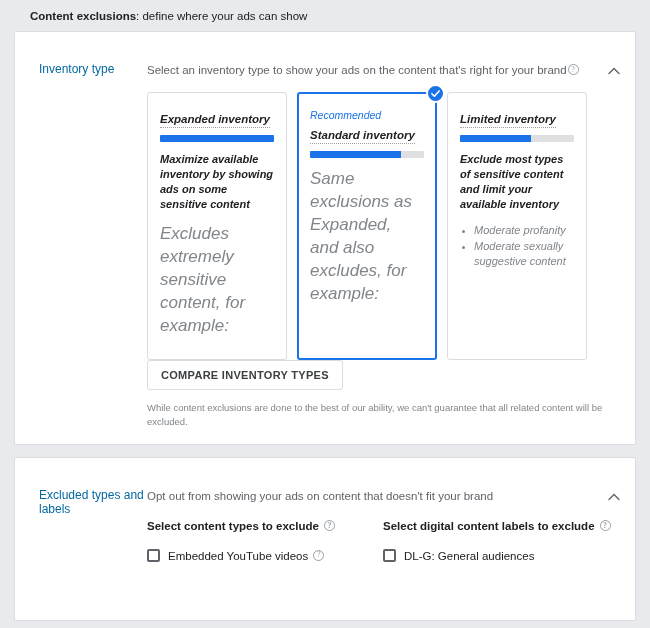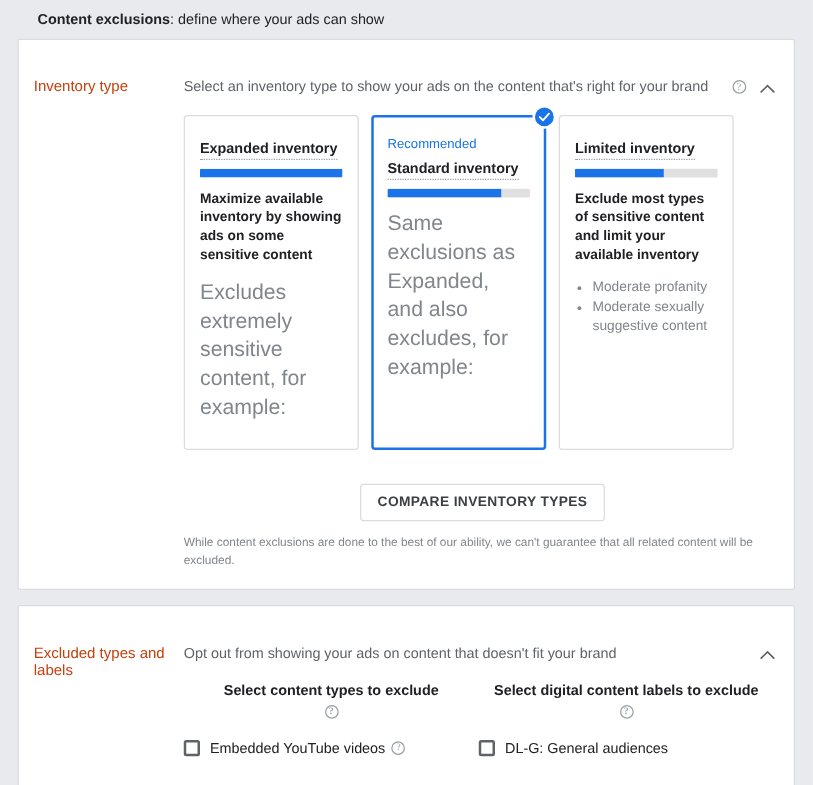--- a/index.html
+++ b/index.html
@@ -30,38 +30,38 @@
   .panel {
     background: #fff;
     border: 1px solid #dadce0;
     border-radius: 2px;
   }
   .panel + .panel { margin-top: 12px; }
   .panel-row { display: flex; padding: 14px 0 0 0; }
   .panel-label {
     width: 132px;
     flex: 0 0 132px;
-    padding-left: 12px;
+    padding-left: 24px;
     font-size: 12px;
-    color: #c2410c;
+    color: #0369a1;
     padding-top: 16px;
   }
   .panel-body { flex: 1; padding-right: 10px; position: relative; }
   .chev {
     position: absolute; top: 12px; right: 8px;
     width: 26px; height: 26px;
     display: flex; align-items: center; justify-content: center;
     cursor: pointer;
   }
   .chev svg { display: block; }
   .panel-desc {
     font-size: 11.5px;
     color: #5f6368;
     padding-top: 18px;
-    display: flex; gap: 19px;
+    display: flex; gap: 1px;
   }
   
   .help {
     display: inline-flex; align-items: center; justify-content: center;
     width: 11px; height: 11px;
     border: 1px solid #9aa0a6;
     border-radius: 50%;
     font-size: 8px; line-height: 1;
     color: #9aa0a6;
     font-family: "Liberation Serif", serif;
@@ -78,20 +78,21 @@
   .card {
     width: 140px;
     flex: 0 0 140px;
     border: 1px solid #dadce0;
     border-radius: 3px;
     padding: 16px 12px 14px 12px;
     position: relative;
     min-height: 230px;
     cursor: pointer;
     background: #fff;
+    font-style: italic;
   }
   .card.selected {
     border: 2px solid #1a73e8;
     padding: 15px 11px 13px 11px;
   }
   .card-check {
     position: absolute;
     top: -10px; right: -10px;
     width: 19px; height: 19px;
     border-radius: 50%;
@@ -137,22 +138,22 @@
   .card-list {
     margin: 0; padding-left: 14px;
     font-size: 11px;
     color: #80868b;
     line-height: 1.35;
   }
   .card-list li { margin-bottom: 1px; }
   .card-list li::marker { font-size: 9px; }
   
   .compare-wrap {
-    display: flex; justify-content: center;
-    margin-top: 27px;
+    display: flex; 
+    margin-top: 0;
   }
   .compare-btn {
     border: 1px solid #dadce0;
     background: #fff;
     border-radius: 3px;
     font-size: 11px;
     font-weight: 700;
     letter-spacing: 0.3px;
     color: #3c4043;
     padding: 8px 13px;
@@ -168,21 +169,20 @@
   .pad-bottom { padding-bottom: 14px; }
   
   .cols { display: flex; margin-top: 18px; padding-right: 6px; }
   .col { flex: 1; }
   .col-head {
     font-size: 11.5px;
     font-weight: 700;
     color: #202124;
     display: flex; align-items: center; gap: 5px;
     margin-bottom: 12px;
-    flex-direction: column;
   }
   .cb-row {
     display: flex; align-items: center;
     gap: 8px;
     height: 24px;
     margin-bottom: 7px;
     cursor: pointer;
   }
   .cb-row.indent { padding-left: 24px; }
   .box {

